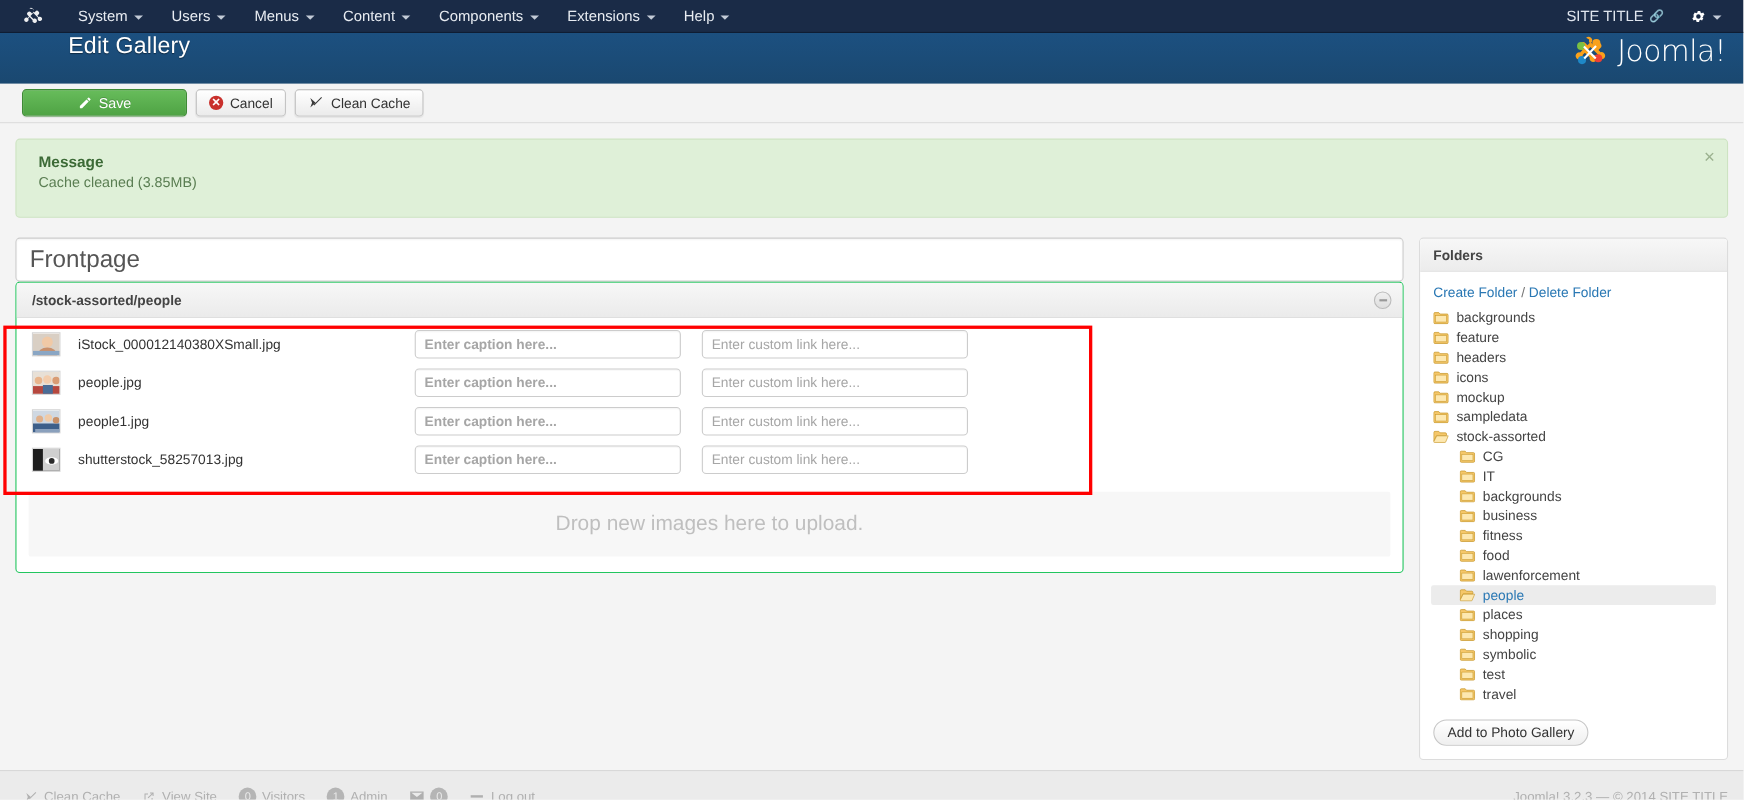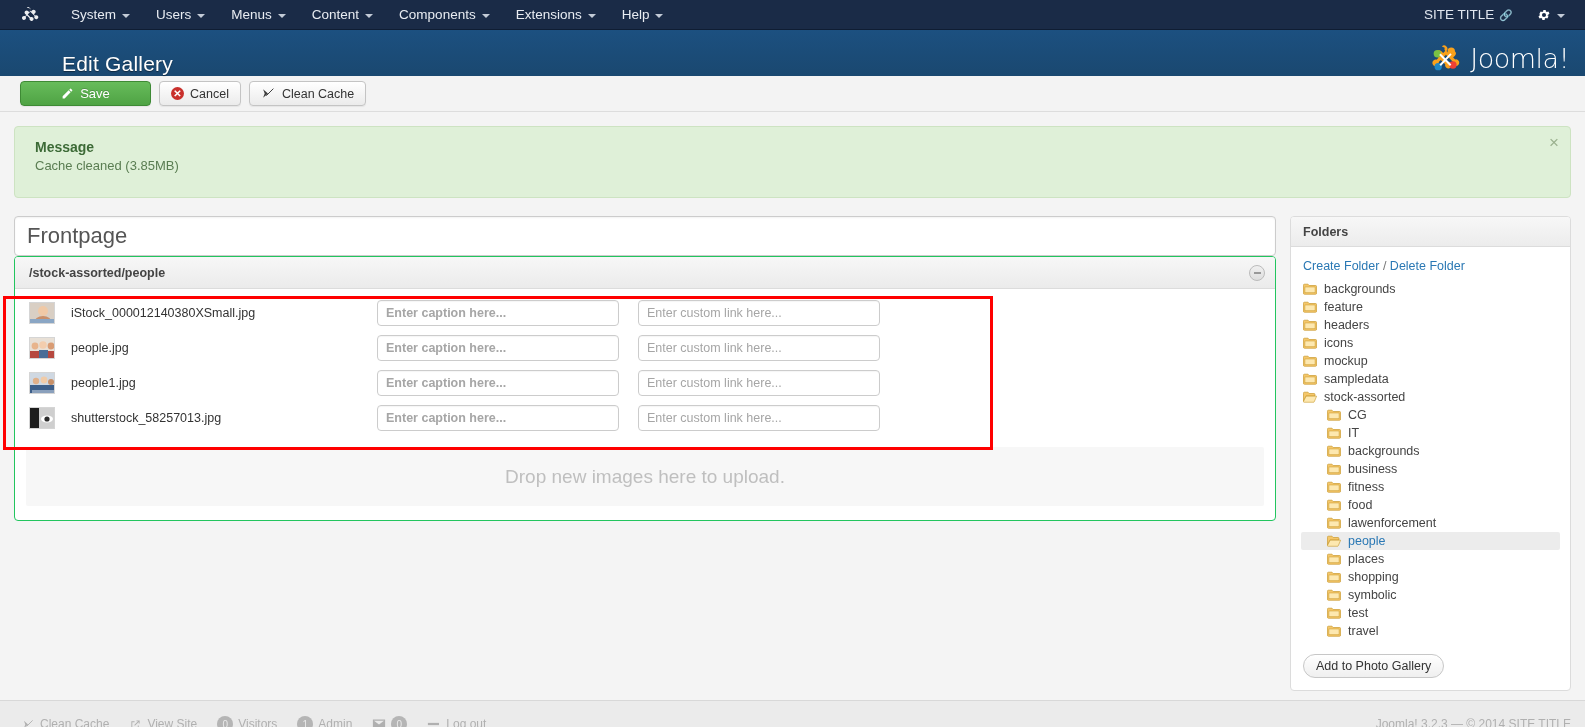--- a/index.html
+++ b/index.html
@@ -61,21 +61,21 @@
     display: inline-flex; align-items: center; gap: 6px;
     padding: 0 10px 0 12px; height: 30px; cursor: pointer;
   }
 
   
   #subhead {
     height: 46px;
     background: #1a4b7c;
     background: linear-gradient(#1c5080, #1a4870);
     display: flex;
-    align-items: flex-end;
+    align-items: flex-start;
     padding: 0 10px 0 62px;
     position: relative;
   }
   #page-title {
     color: #fff;
     font-size: 21px;
     font-weight: normal;
     text-shadow: 0 1px 1px rgba(0,0,0,.45);
     letter-spacing: .2px;
   }
@@ -114,21 +114,21 @@
     font-size: 12.5px;
     color: #333;
     cursor: pointer;
     white-space: nowrap;
     box-shadow: 0 1px 1px rgba(0,0,0,.06);
   }
   .btn-save {
     background: linear-gradient(#67bc5b, #4fa344);
     border-color: #3e8a35;
     color: #fff;
-    width: 131px;
+    width: 150px;
     font-size: 13px;
     text-shadow: 0 -1px 0 rgba(0,0,0,.18);
   }
   .icon-cancel {
     width: 13px; height: 13px; border-radius: 50%;
     background: #c9302c; color: #fff;
     font-size: 10px; line-height: 13px; text-align: center;
     display: inline-block; font-weight: bold;
   }
 

